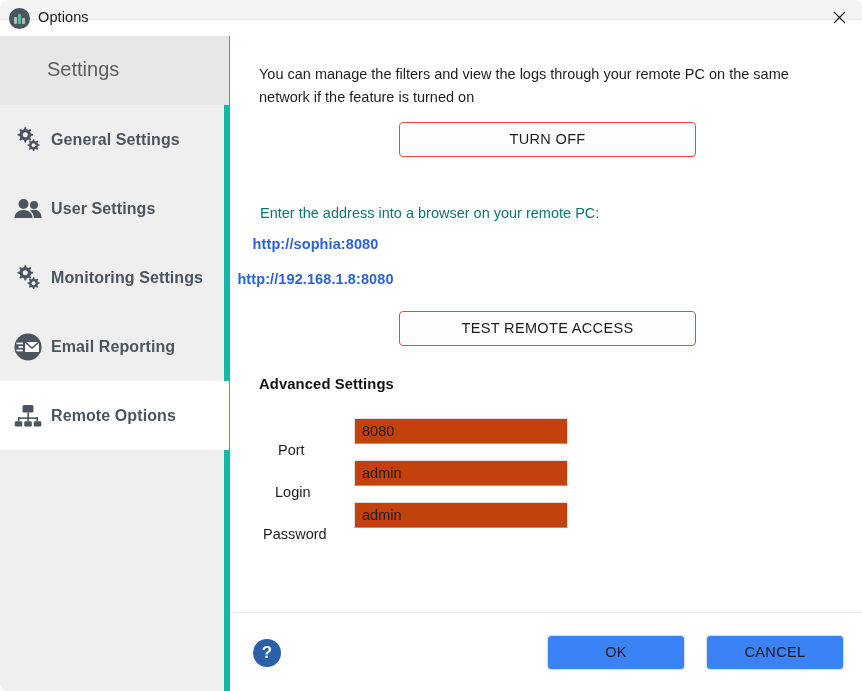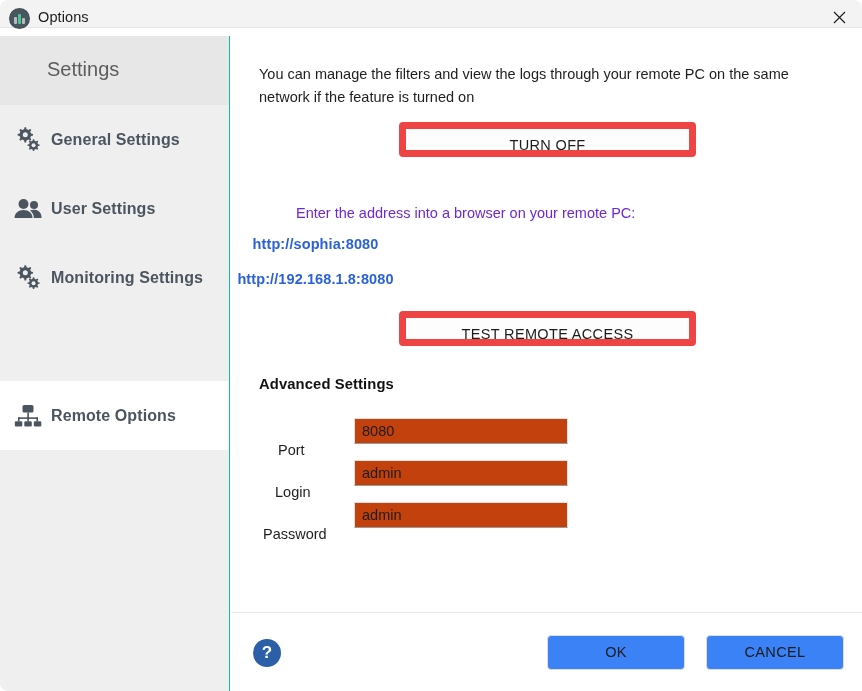--- a/index.html
+++ b/index.html
@@ -24,21 +24,21 @@
     border-radius: 8px;
     overflow: hidden;
     box-sizing: border-box;
   }
 
   
   #titlebar {
     position: absolute;
     left: 0; top: 0;
     width: 862px;
-    height: 28px;
+    height: 20px;
     background: #f3f3f3;
     border-bottom: 1px solid #e6e6e6;
     box-sizing: border-box;
   }
   #app-icon {
     position: absolute;
     left: 9px; top: 8px;
     width: 21px; height: 21px;
     border-radius: 50%;
     background: #48565e;
@@ -68,21 +68,21 @@
   }
   #close-btn svg { display: block; }
 
   
   #sidebar {
     position: absolute;
     left: 0; top: 36px;
     width: 230px;
     height: 655px;
     background: #efefef;
-    border-right: 1px solid #14b8a6;
+    border-right: 6px solid #14b8a6;
     box-sizing: border-box;
   }
   #sidebar-header {
     position: absolute;
     left: 0; top: 0;
     width: 229px;
     height: 69px;
     background: #e7e7e7;
   }
   #sidebar-header span {
@@ -134,41 +134,40 @@
     width: 550px;
     font-size: 14.5px;
     line-height: 23px;
     color: #1e1e1e;
   }
   .wide-btn {
     position: absolute;
     width: 297px;
     height: 35px;
     background: #fdfdfd;
-    border: 7px solid #ef4444;
+    border: 1px solid #ef4444;
     border-radius: 4px;
     font-family: "Liberation Sans", sans-serif;
     font-size: 14.5px;
     color: #1c1c1c;
     letter-spacing: 0.35px;
     text-align: center;
     line-height: 33px;
     box-sizing: border-box;
     cursor: default;
     padding: 0;
   }
   #turnoff-btn { left: 168px; top: 86px; }
   #test-btn    { left: 168px; top: 275px; }
 
   #enter-addr {
     position: absolute;
     left: 29px; top: 169px;
     font-size: 14.5px;
-    color: #6d28d9;
-    margin-left: 36px;
+    color: #0f766e;
   }
   .addr-link {
     position: absolute;
     width: 631px;
     left: -231px;
     text-align: center;
     font-size: 14.5px;
     font-weight: bold;
     color: #2b62d9;
     letter-spacing: 0.1px;
@@ -325,20 +324,33 @@
             <path d="M11.5 1.2 L13.1 1.2 L13.5 3.2 a5.6 5.6 0 0 1 1.9 0.8 L17.2 2.9 L18.3 4 L17.2 5.7 a5.6 5.6 0 0 1 0.8 1.9 L20 8 L20 9.6 L18 10 a5.6 5.6 0 0 1-0.8 1.9 L18.3 13.6 L17.2 14.7 L15.4 13.6 a5.6 5.6 0 0 1-1.9 0.8 L13.1 16.6 L11.5 16.6 L11.1 14.4 a5.6 5.6 0 0 1-1.9-0.8 L7.4 14.7 L6.3 13.6 L7.4 11.9 a5.6 5.6 0 0 1-0.8-1.9 L4.6 9.6 L4.6 8 L6.6 7.6 a5.6 5.6 0 0 1 0.8-1.9 L6.3 4 L7.4 2.9 L9.2 4 a5.6 5.6 0 0 1 1.9-0.8 Z"></path>
             <circle cx="12.3" cy="8.8" r="2.5" fill="#efefef"></circle>
             <path d="M19.9 13.2 L21.2 13.2 L21.5 14.8 a4.4 4.4 0 0 1 1.5 0.6 L24.4 14.5 L25.3 15.4 L24.4 16.7 a4.4 4.4 0 0 1 0.6 1.5 L26.6 18.5 L26.6 19.8 L25 20.1 a4.4 4.4 0 0 1-0.6 1.5 L25.3 22.9 L24.4 23.8 L23 22.9 a4.4 4.4 0 0 1-1.5 0.6 L21.2 25.1 L19.9 25.1 L19.6 23.5 a4.4 4.4 0 0 1-1.5-0.6 L16.7 23.8 L15.8 22.9 L16.7 21.6 a4.4 4.4 0 0 1-0.6-1.5 L14.5 19.8 L14.5 18.5 L16.1 18.2 a4.4 4.4 0 0 1 0.6-1.5 L15.8 15.4 L16.7 14.5 L18.1 15.4 a4.4 4.4 0 0 1 1.5-0.6 Z"></path>
             <circle cx="20.55" cy="19.15" r="2" fill="#efefef"></circle>
           </g>
         </svg>
       </span>
       <span class="nav-label">Monitoring Settings</span>
     </div>
 
+    <div class="nav-item" style="top:276px;">
+      <span class="nav-icon">
+        <svg width="30" height="30" viewBox="0 0 30 30">
+          <circle cx="15" cy="15" r="13.5" fill="#4a5560"></circle>
+          <rect x="12" y="10" width="14" height="10" fill="#ffffff"></rect>
+          <path d="M12 10 L19 16 L26 10" fill="none" stroke="#4a5560" stroke-width="1.6"></path>
+          <rect x="3.5" y="10.6" width="6.5" height="1.7" fill="#ffffff"></rect>
+          <rect x="5.5" y="14.1" width="4.5" height="1.7" fill="#ffffff"></rect>
+          <rect x="3.5" y="17.6" width="6.5" height="1.7" fill="#ffffff"></rect>
+        </svg>
+      </span>
+      <span class="nav-label">Email Reporting</span>
+    </div>
 
     <div class="nav-item selected" style="top:345px;">
       <span class="nav-icon">
         <svg width="30" height="26" viewBox="0 0 30 26">
           <g fill="#4a5560">
             <rect x="9.5" y="2" width="11" height="7.5" rx="1.6"></rect>
             <rect x="14.3" y="9.5" width="1.6" height="5.6"></rect>
             <rect x="5" y="14.3" width="20" height="1.6"></rect>
             <rect x="5" y="14.3" width="1.6" height="4"></rect>
             <rect x="14.3" y="14.3" width="1.6" height="4"></rect>

